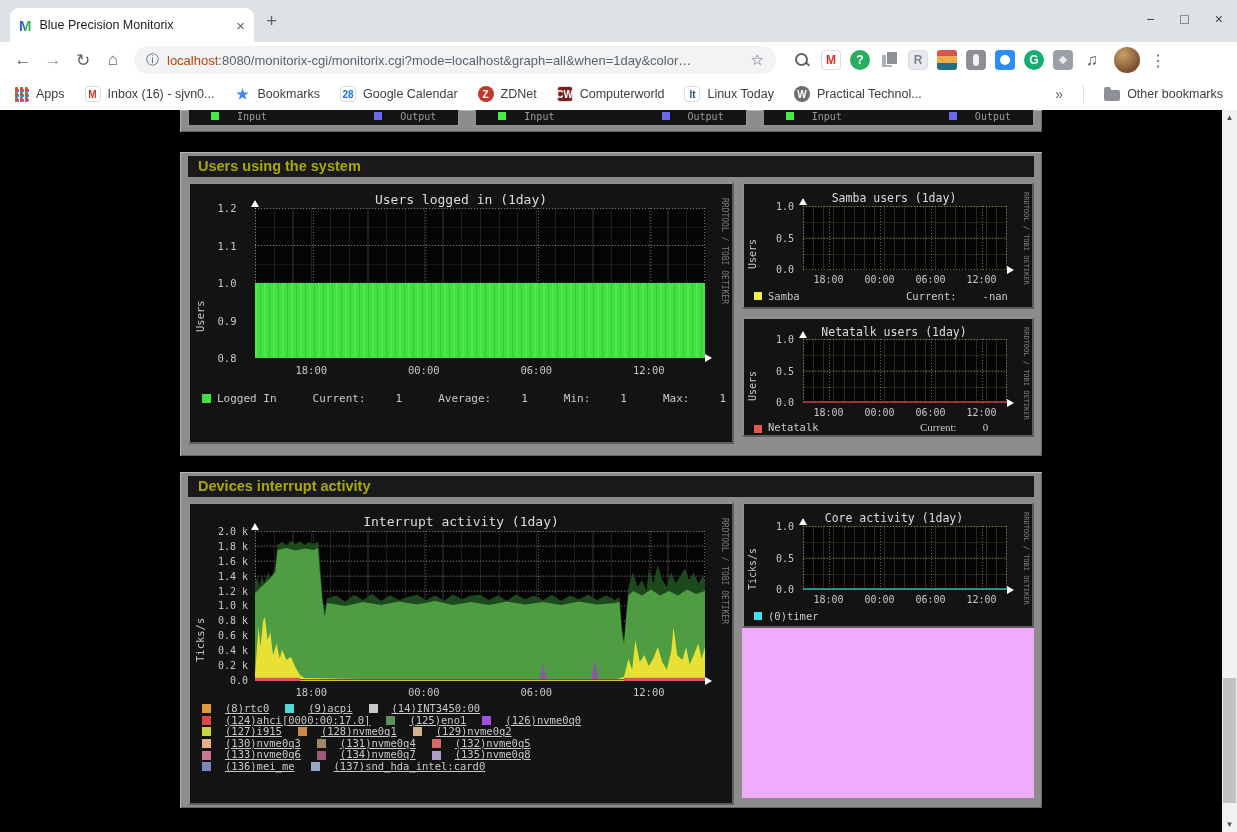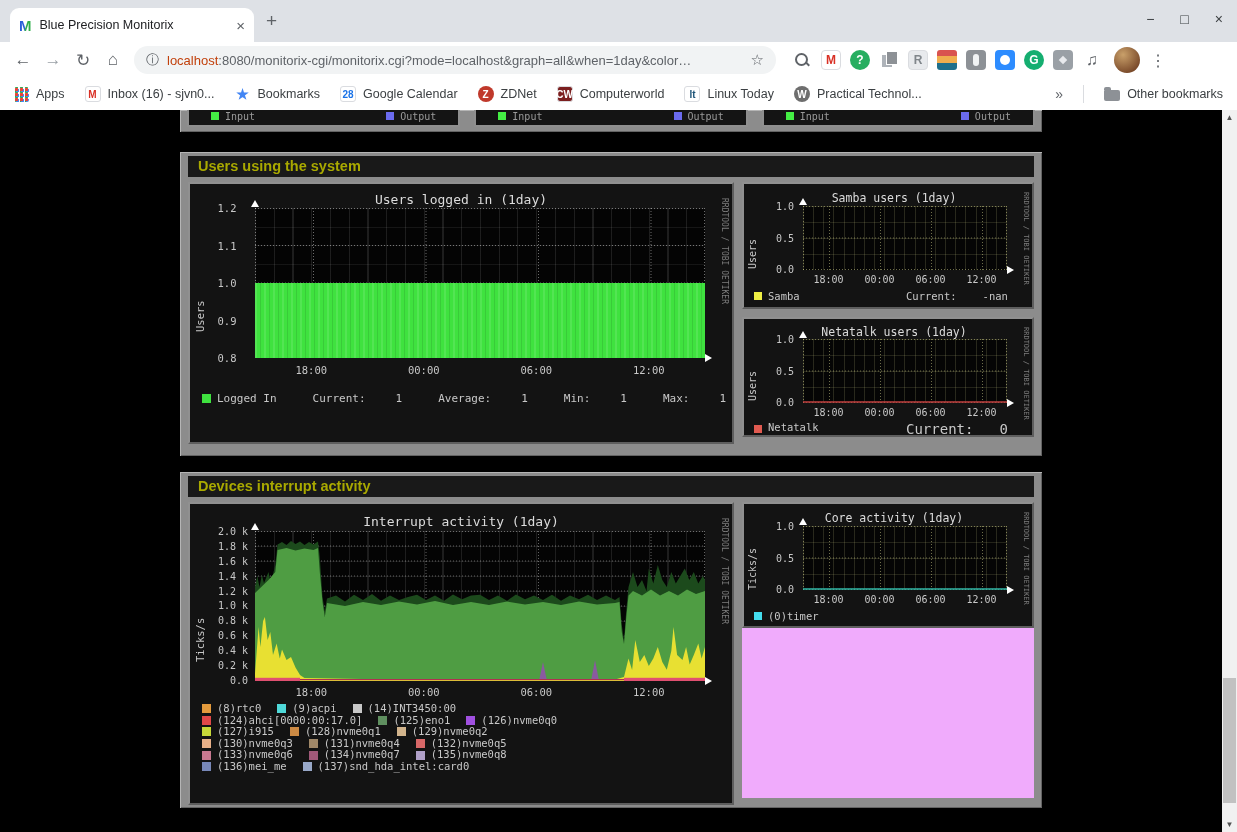--- a/index.html
+++ b/index.html
@@ -114,30 +114,30 @@
             border-right:4px solid transparent; border-bottom:7px solid #fff; }
   .arr-r  { position:absolute; width:0; height:0; border-top:4px solid transparent;
             border-bottom:4px solid transparent; border-left:7px solid #fff; }
   .sq { display:inline-block; width:9px; height:9px; vertical-align:-1px; }
   .legend { position:absolute; font-size:11px; display:flex; align-items:center; }
   .legend .lab { margin-left:6px; }
   .lstat { margin-left:36px; }
   .lstat .v { margin-left:30px; }
   .leg-rows { position:absolute; font-size:10.5px; line-height:11.6px; }
   .leg-row { display:flex; gap:16px; white-space:nowrap; }
-  .li { display:flex; align-items:center; gap:6px; }
+  .li { display:flex; align-items:center; gap:14px;text-decoration:underline; }
   .cur { position:absolute; font-size:11px; }
   .cur .v { margin-left:26px; }
 
   
   .toppartial { top:0; height:22px; padding:0 7px 5px 7px; display:flex; gap:14px; overflow:hidden; }
   .tp-panel { flex:1; background:#141414; border:2px solid #8f8f8f; border-top:none;
               font-family:"DejaVu Sans Mono", monospace; font-size:10px; color:#9a9a9a;
               display:flex; justify-content:space-between; padding:0 22px; overflow:hidden; }
-  .tp-panel .it { margin-top:-3px; display:flex; gap:6px; align-items:center; }
+  .tp-panel .it { margin-top:-3px; display:flex; gap:18px; align-items:center; }
   .tp-panel .sq { width:8px; height:8px; }
 </style>
 </head>
 <body>
 
 <div class="tabstrip">
   <div class="tab">
     <span class="favicon">M</span>
     <span class="tab-title">Blue Precision Monitorix</span>
     <span class="tab-close">×</span>
@@ -408,21 +408,21 @@
               <span>18:00</span>
               <span>00:00</span>
               <span>06:00</span>
               <span>12:00</span>
             </div>
           <div class="wm" style="right:2px; top:8px; font-size:7px;">RRDTOOL / TOBI OETIKER</div>
           <div class="legend" style="left:10px; top:102px; font-size:10.5px;align-items:flex-end;">
             <span class="sq" style="background:#e05a50; width:8px; height:8px;"></span>
             <span class="lab">Netatalk</span>
           </div>
-          <div class="cur" style="left:162px; top:102px; font-size:14px;">
+          <div class="cur" style="left:176px; top:102px; font-size:11px;font-family:Liberation Serif, serif;">
             <span>Current:</span><span class="v">0</span>
           </div>
         </div>
       </div>
     </div>
   </div>
 
   <div class="frame" style="top:362px; height:336px;">
     <div class="sec-header">Devices interrupt activity</div>
     <div class="sec-body">

